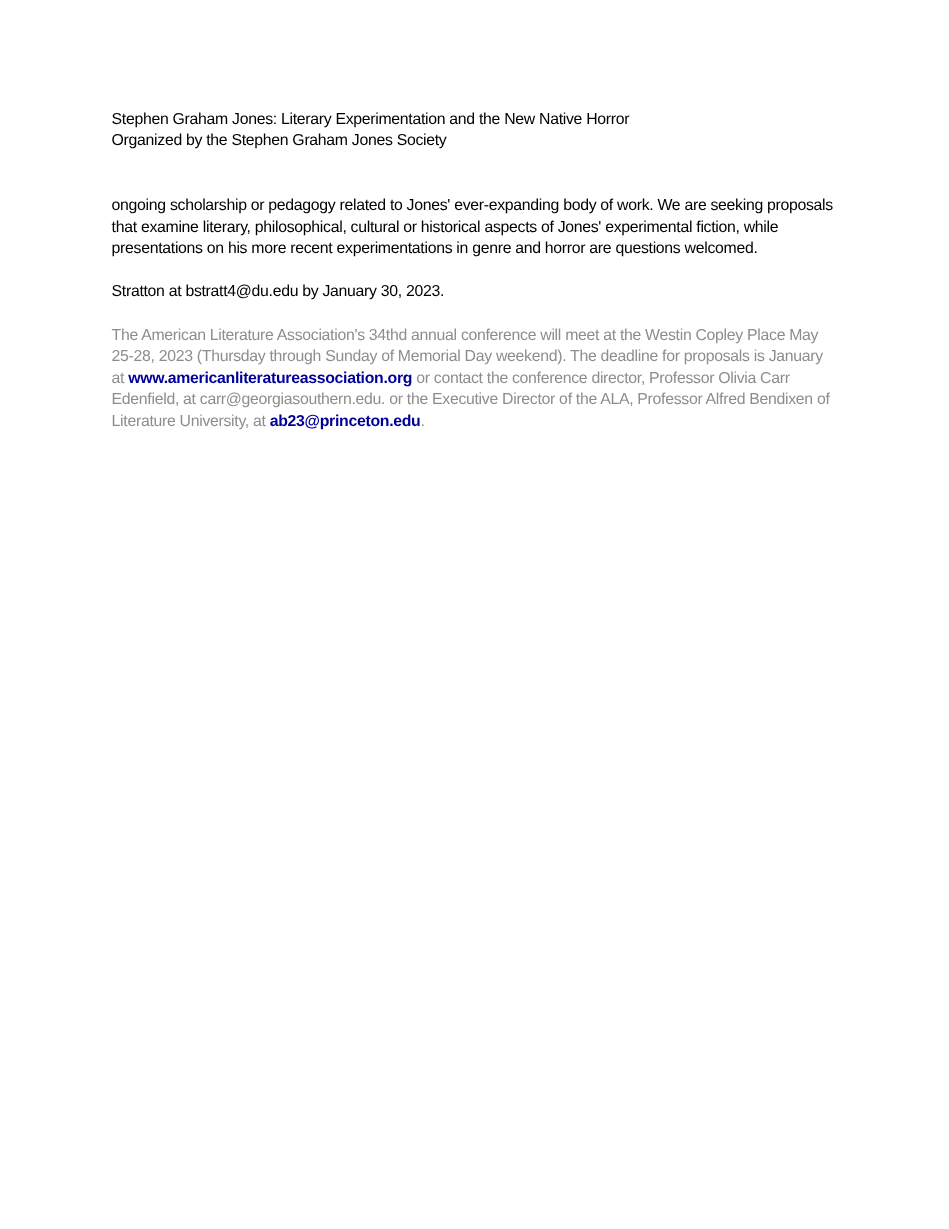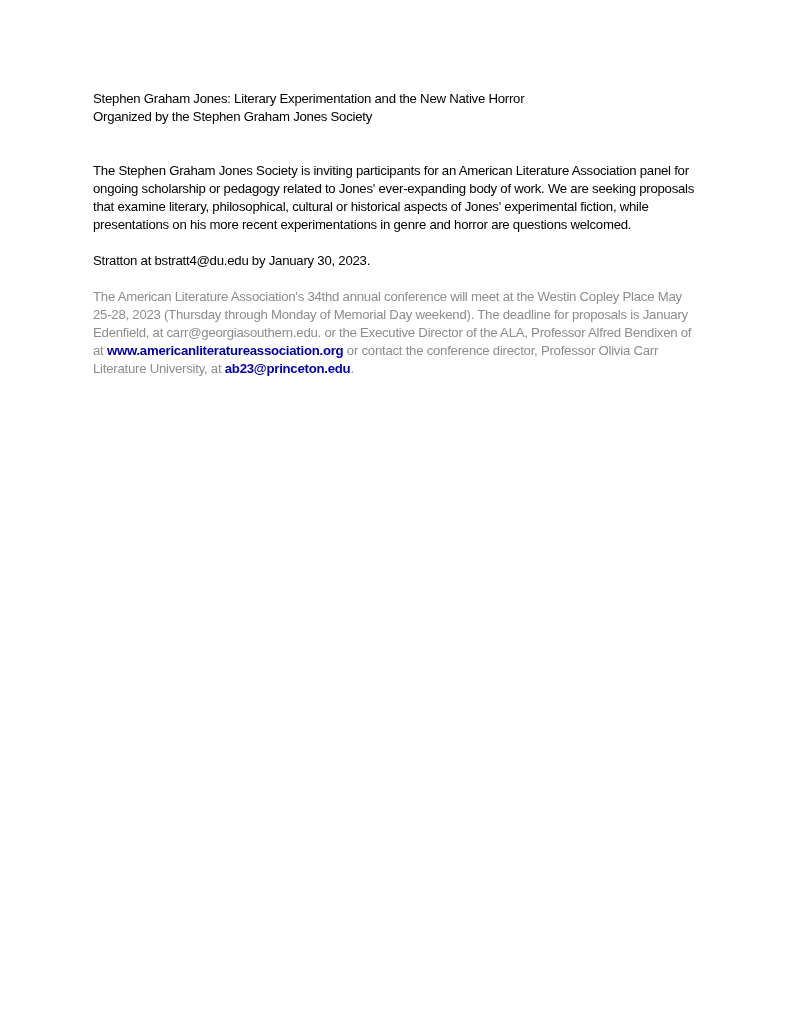--- a/index.html
+++ b/index.html
@@ -45,31 +45,30 @@
   <div class="content">
 
     <div class="line black">Stephen Graham Jones: Literary Experimentation and the New Native Horror</div>
     <div class="line black">Organized by the Stephen Graham Jones Society</div>
 
     <div class="spacer"></div>
 
 
     <div class="spacer"></div>
 
-    <div class="line black">The Stephen Graham Jones Society is inviting participants for an American Literature Association panel for</div>
     <div class="line black">ongoing scholarship or pedagogy related to Jones' ever-expanding body of work. We are seeking proposals</div>
     <div class="line black">that examine literary, philosophical, cultural or historical aspects of Jones' experimental fiction, while</div>
     <div class="line black">presentations on his more recent experimentations in genre and horror are questions welcomed.</div>
 
     <div class="spacer"></div>
 
     <div class="line black">Stratton at bstratt4@du.edu by January 30, 2023.</div>
 
     <div class="spacer"></div>
 
     <div class="line gray">The American Literature Association's 34thd annual conference will meet at the Westin Copley Place May</div>
-    <div class="line gray">25-28, 2023 (Thursday through Monday of Memorial Day weekend). The deadline for proposals is January</div>
+    <div class="line gray">25-28, 2023 (Thursday through Sunday of Memorial Day weekend). The deadline for proposals is January</div>
+    <div class="line gray"><span>at </span><a class="link">www.americanliteratureassociation.org</a><span> or contact the conference director, Professor Olivia Carr</span></div>
     <div class="line gray">Edenfield, at carr@georgiasouthern.edu. or the Executive Director of the ALA, Professor Alfred Bendixen of</div>
-    <div class="line gray"><span>at </span><a class="link">www.americanliteratureassociation.org</a><span> or contact the conference director, Professor Olivia Carr</span></div>
     <div class="line gray"><span>Literature University, at </span><a class="link">ab23@princeton.edu</a><span>.</span></div>
 
   </div>
 </div>
 
 </body></html>

